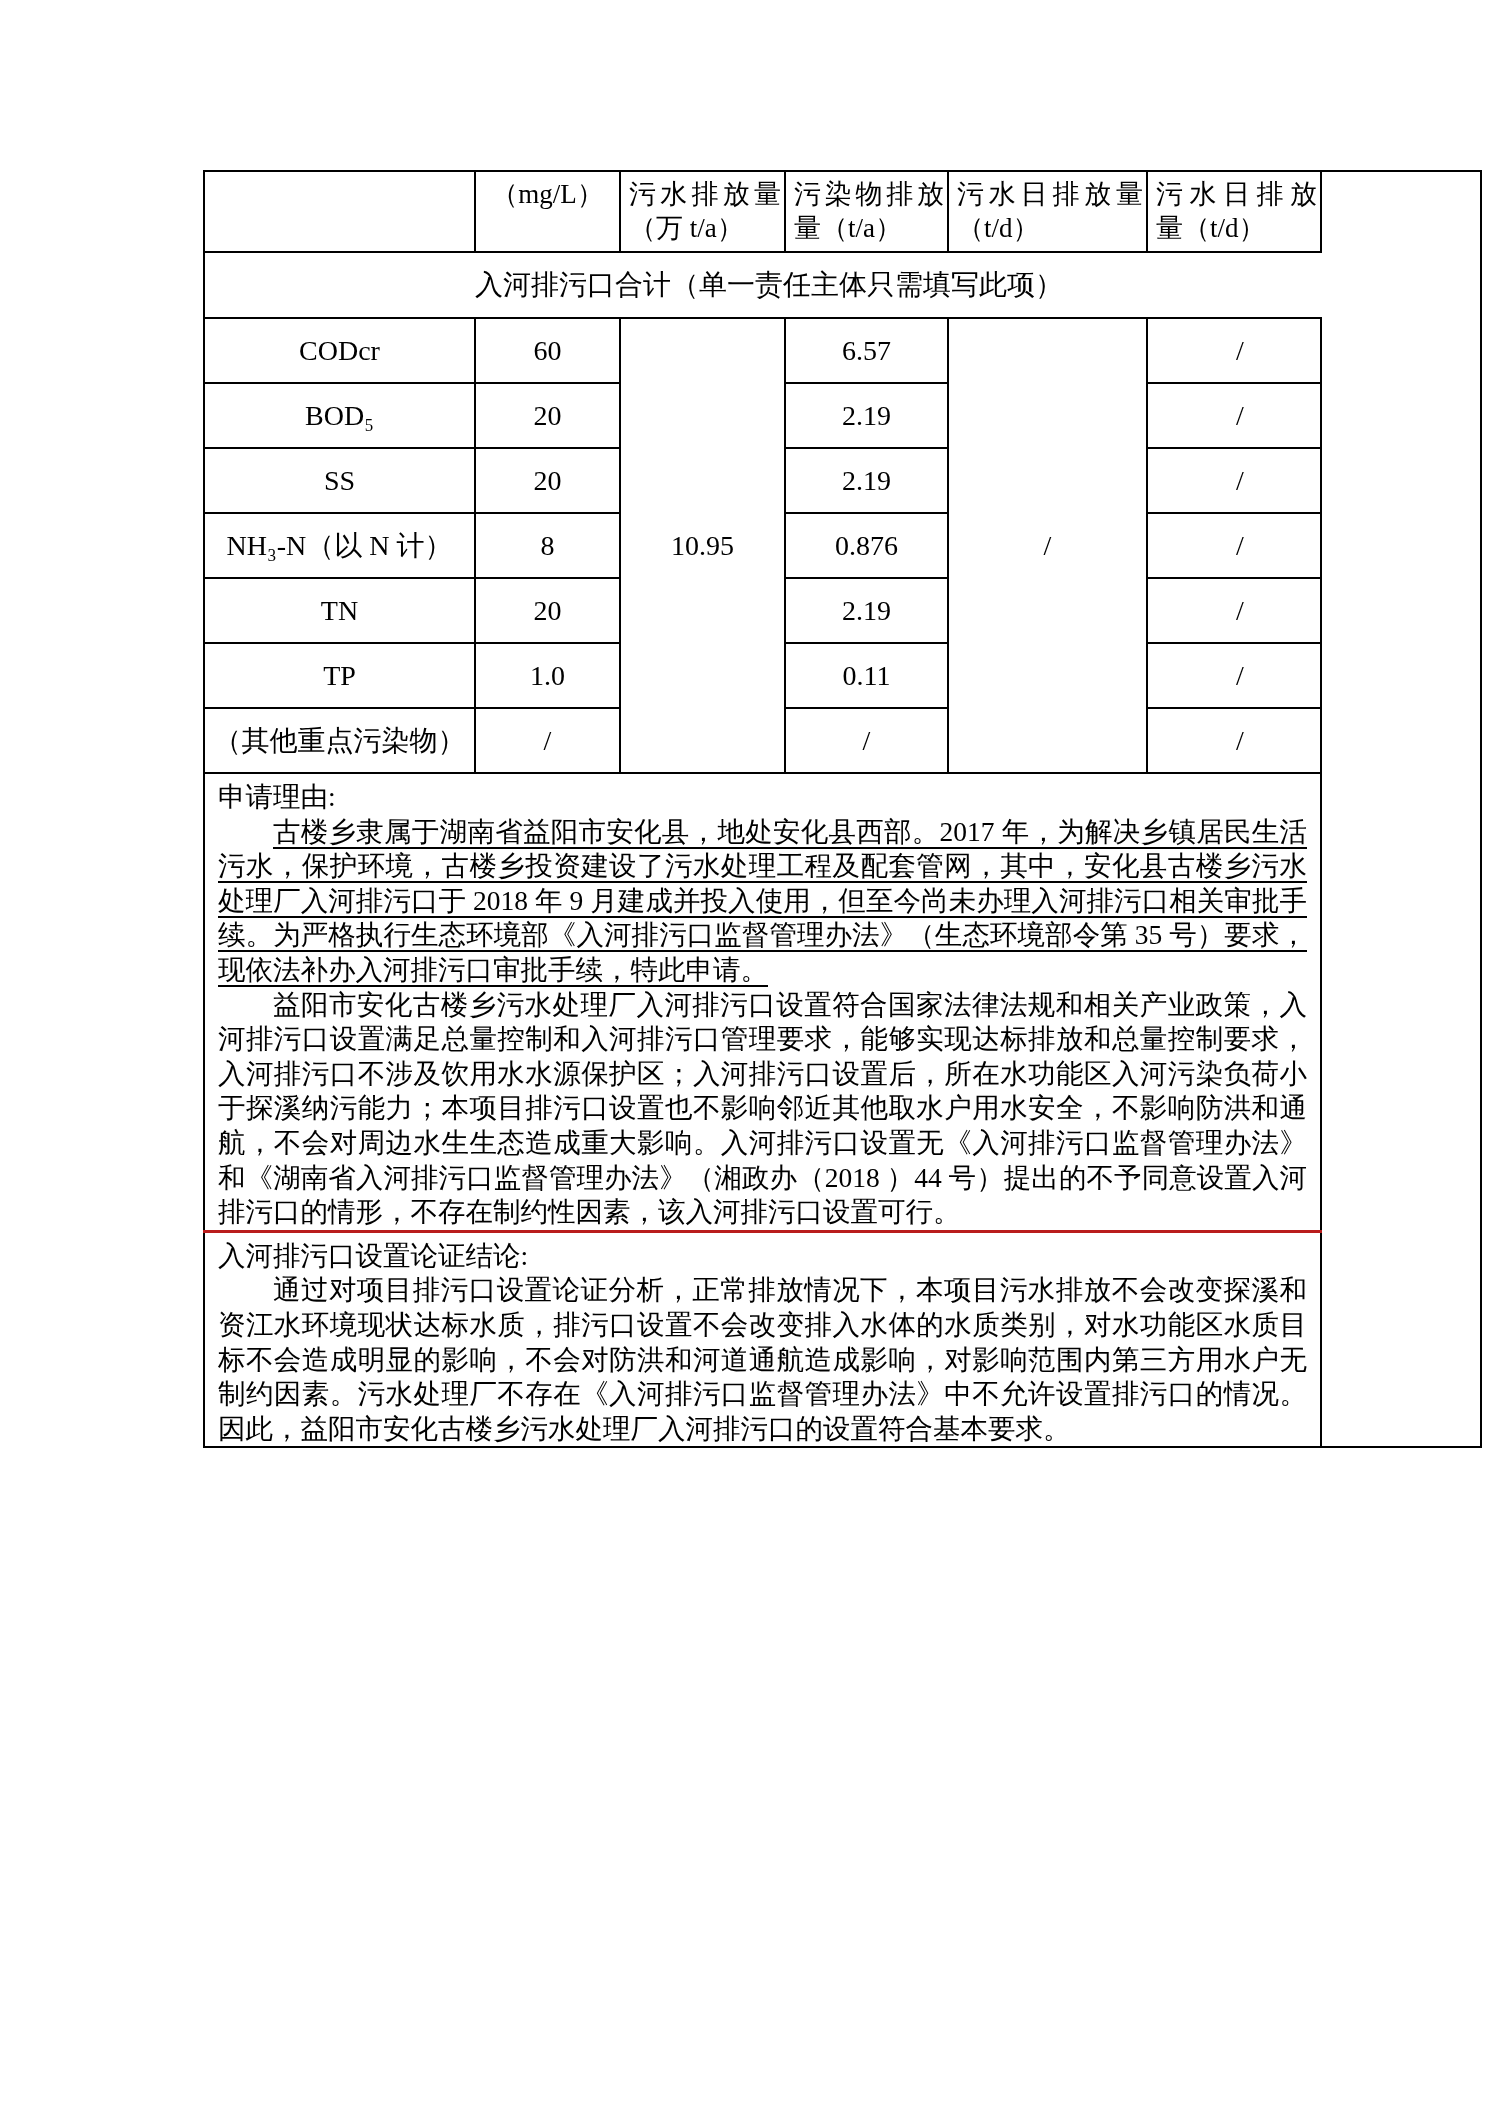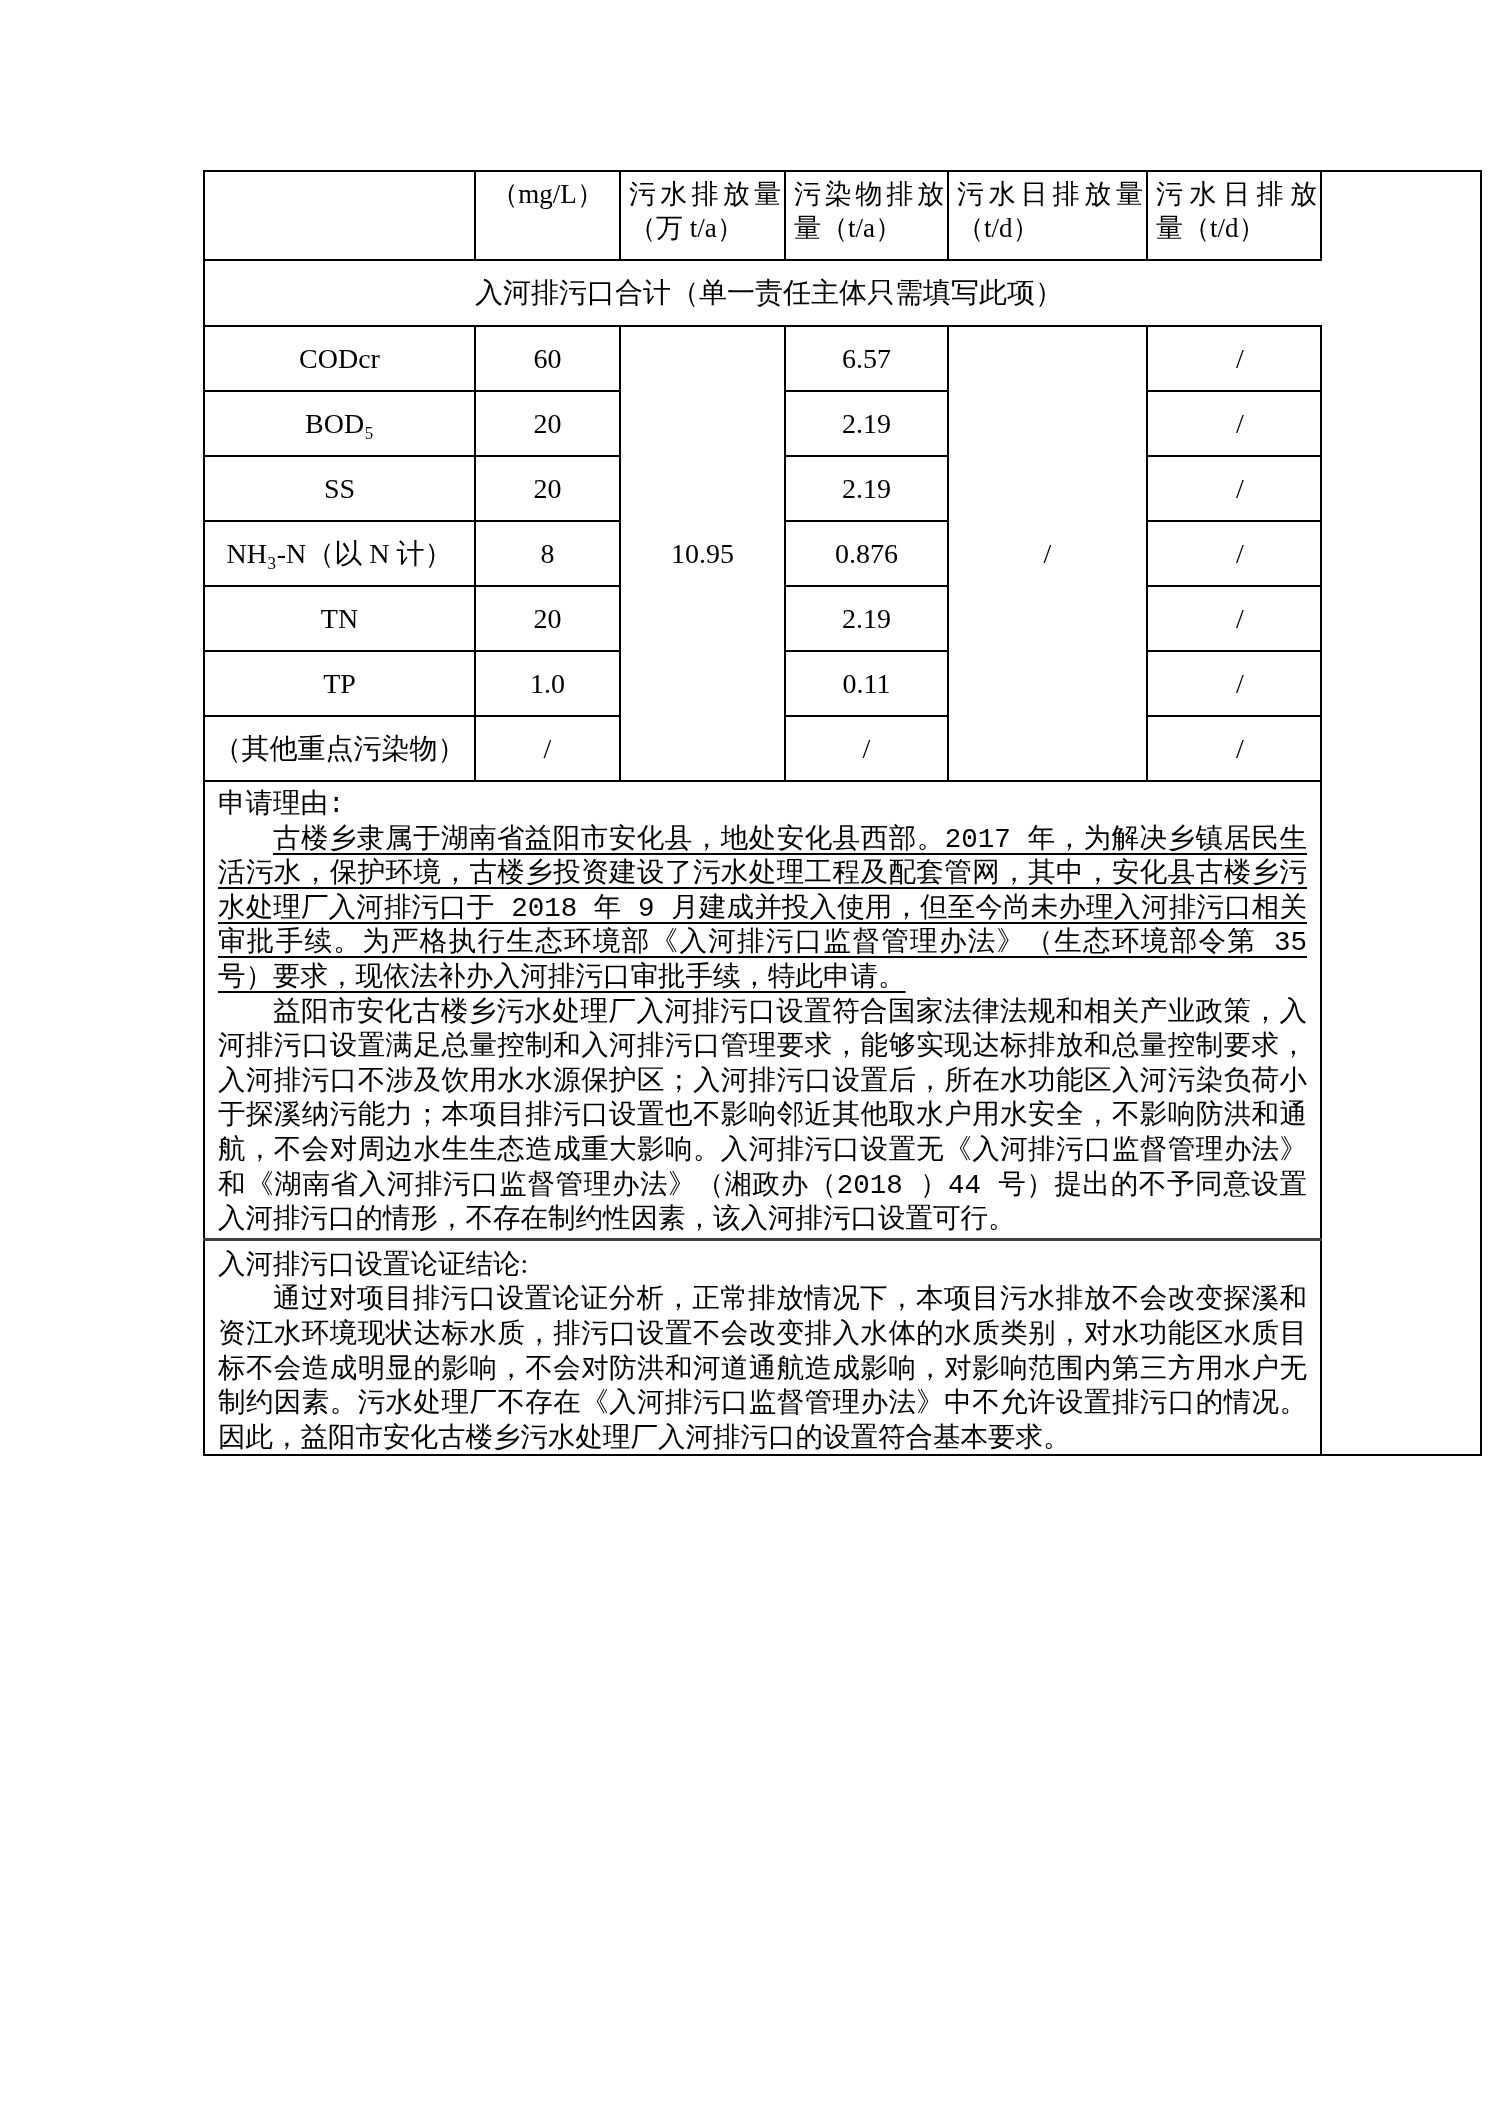--- a/index.html
+++ b/index.html
@@ -18,36 +18,36 @@
     text-align:center;vertical-align:middle;
     padding:0;overflow:hidden;
     word-break:break-all;
     margin-top:39px;
   }
   
   td.strip{border:none;background:transparent;}
   
   tr.hdr td{
     height:73px;vertical-align:top;text-align:justify;
-    font-size:27px;line-height:34px;padding:5px 3px 9px 8px;
+    font-size:27px;line-height:34px;padding:5px 3px 1px 8px;
   }
   tr.hdr td.center{text-align:center;padding:5px 0 0 0;}
   
   td.total-cell{
     height:64px;text-align:center;padding-left:12px;border-right:none;
   }
   tr.datarow td{height:63px;text-align:center;}
   td.slash-left{text-align:left;padding-left:12px;}
   
   td.text-cell{
     text-align:left;vertical-align:top;
     font-size:27.5px;line-height:34.6px;
     padding:6px 13px 0 13px;text-align:justify;
   }
-  td.apply-cell{height:443px;border-bottom:3px solid #404040;font-family:Liberation Mono, monospace;}
+  td.apply-cell{height:443px;border-bottom:3px solid #b91c1c;}
   td.concl-cell{height:200px;border-radius:14px;}
   .sec-title{text-indent:0;margin:0;}
   p.para{margin:0;text-indent:2em;}
   span.u{
     text-decoration:underline;
     text-underline-offset:6px;
     text-decoration-thickness:1.5px;
   }
 </style>
 </head>

